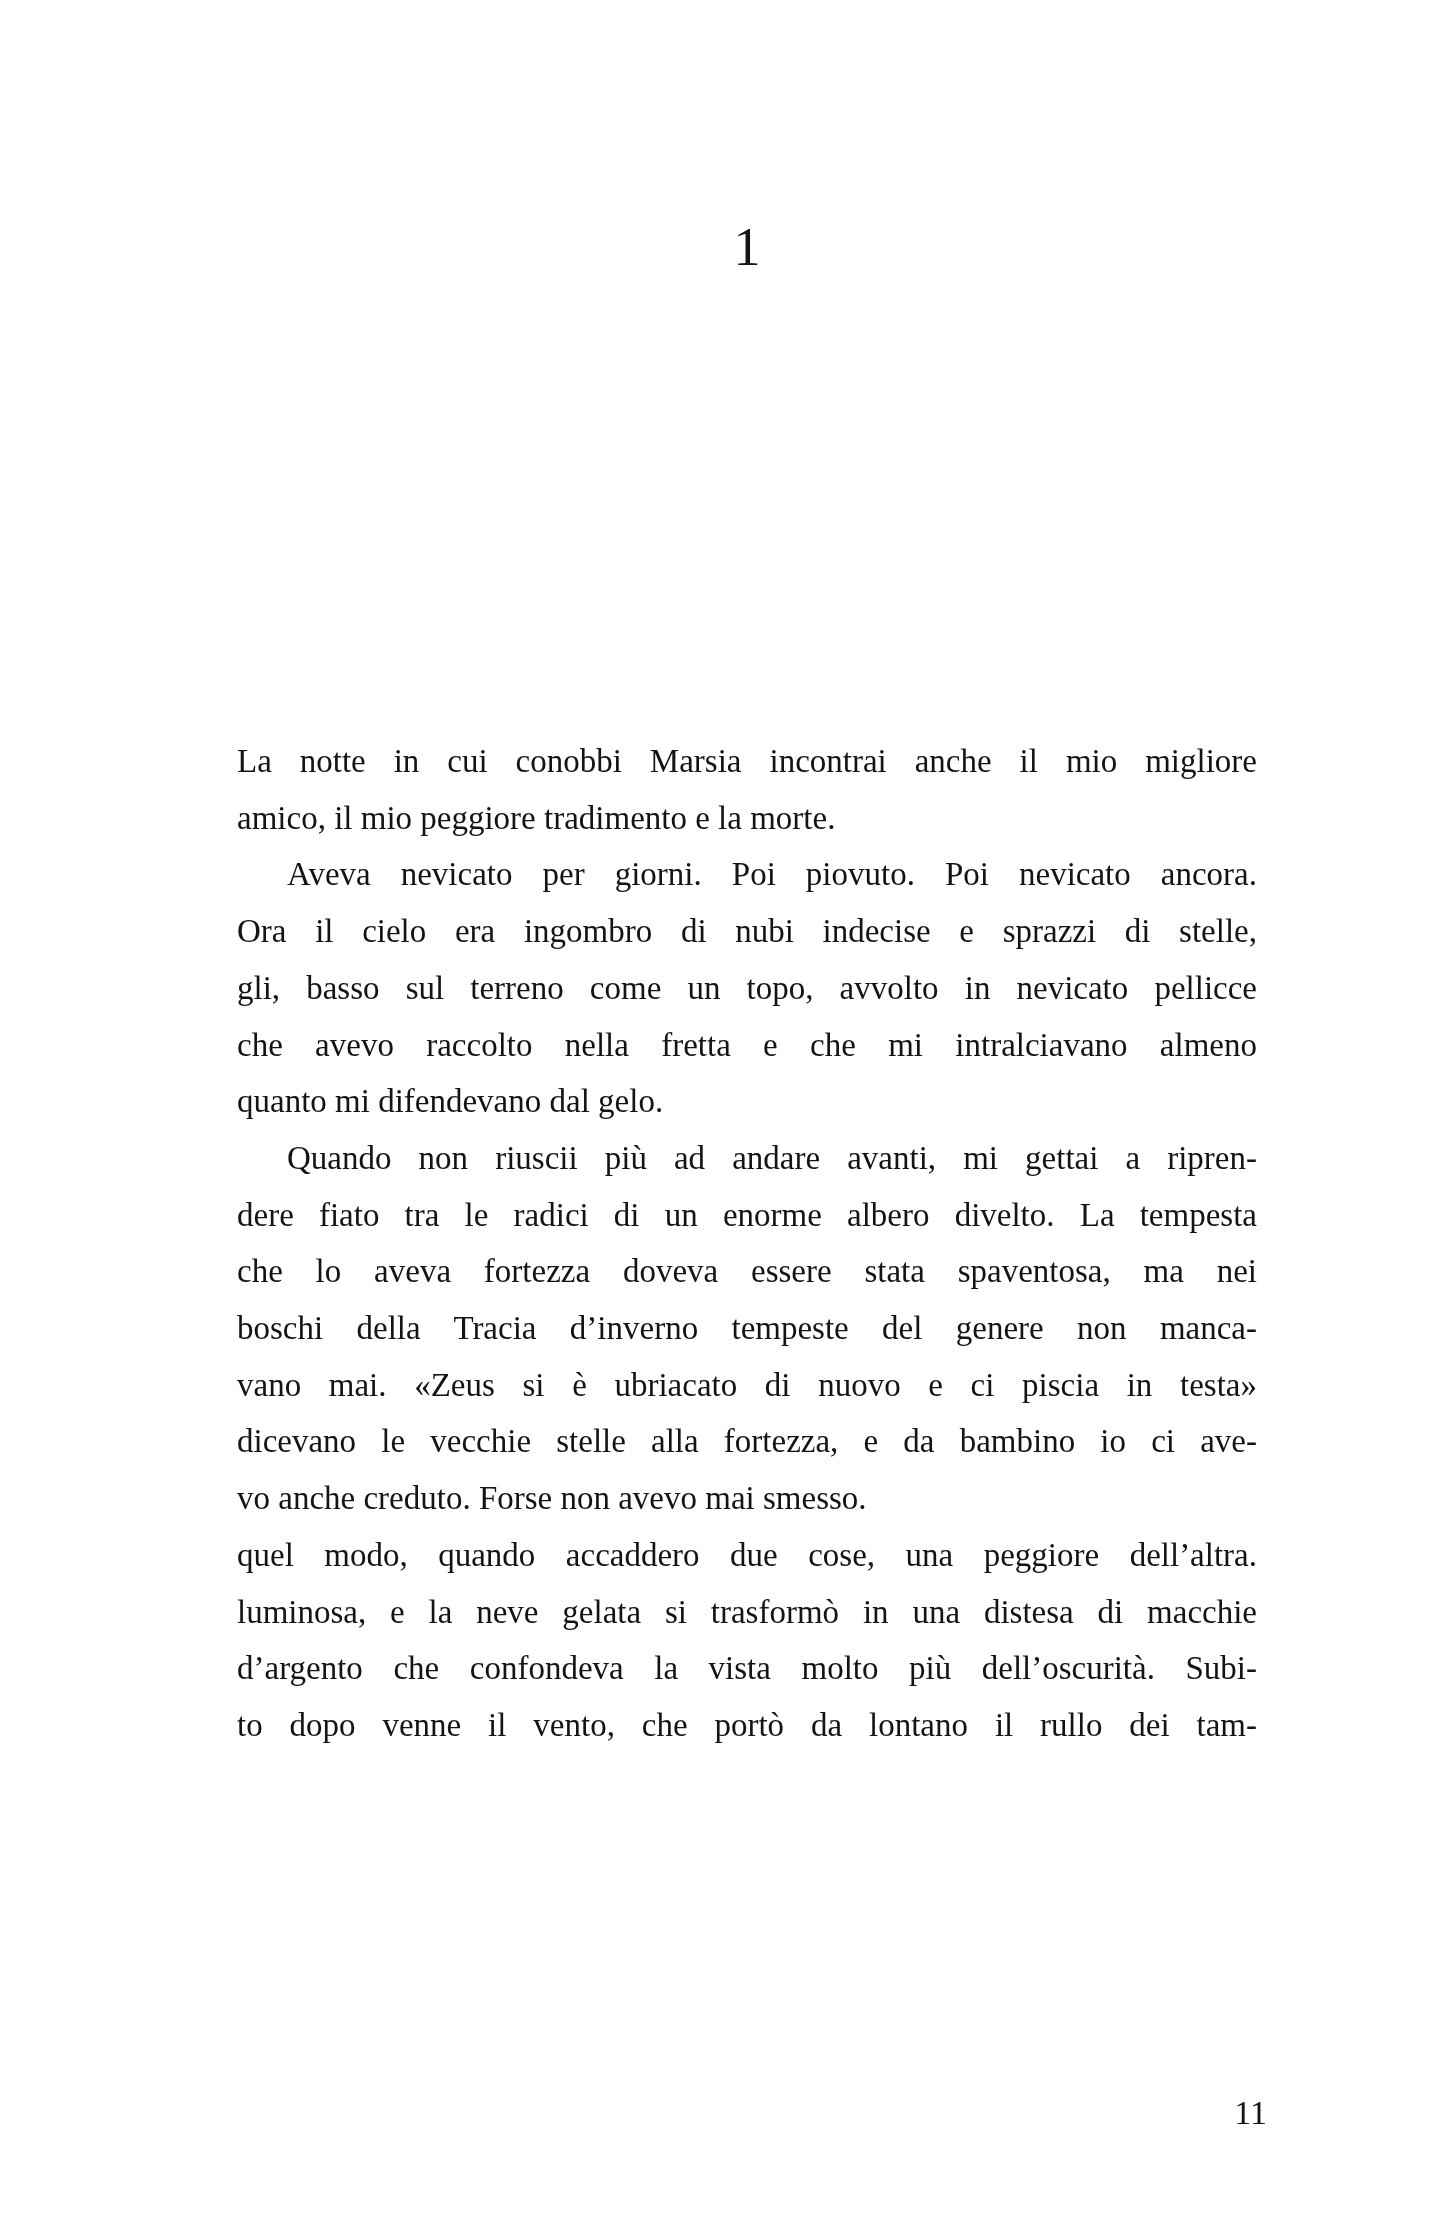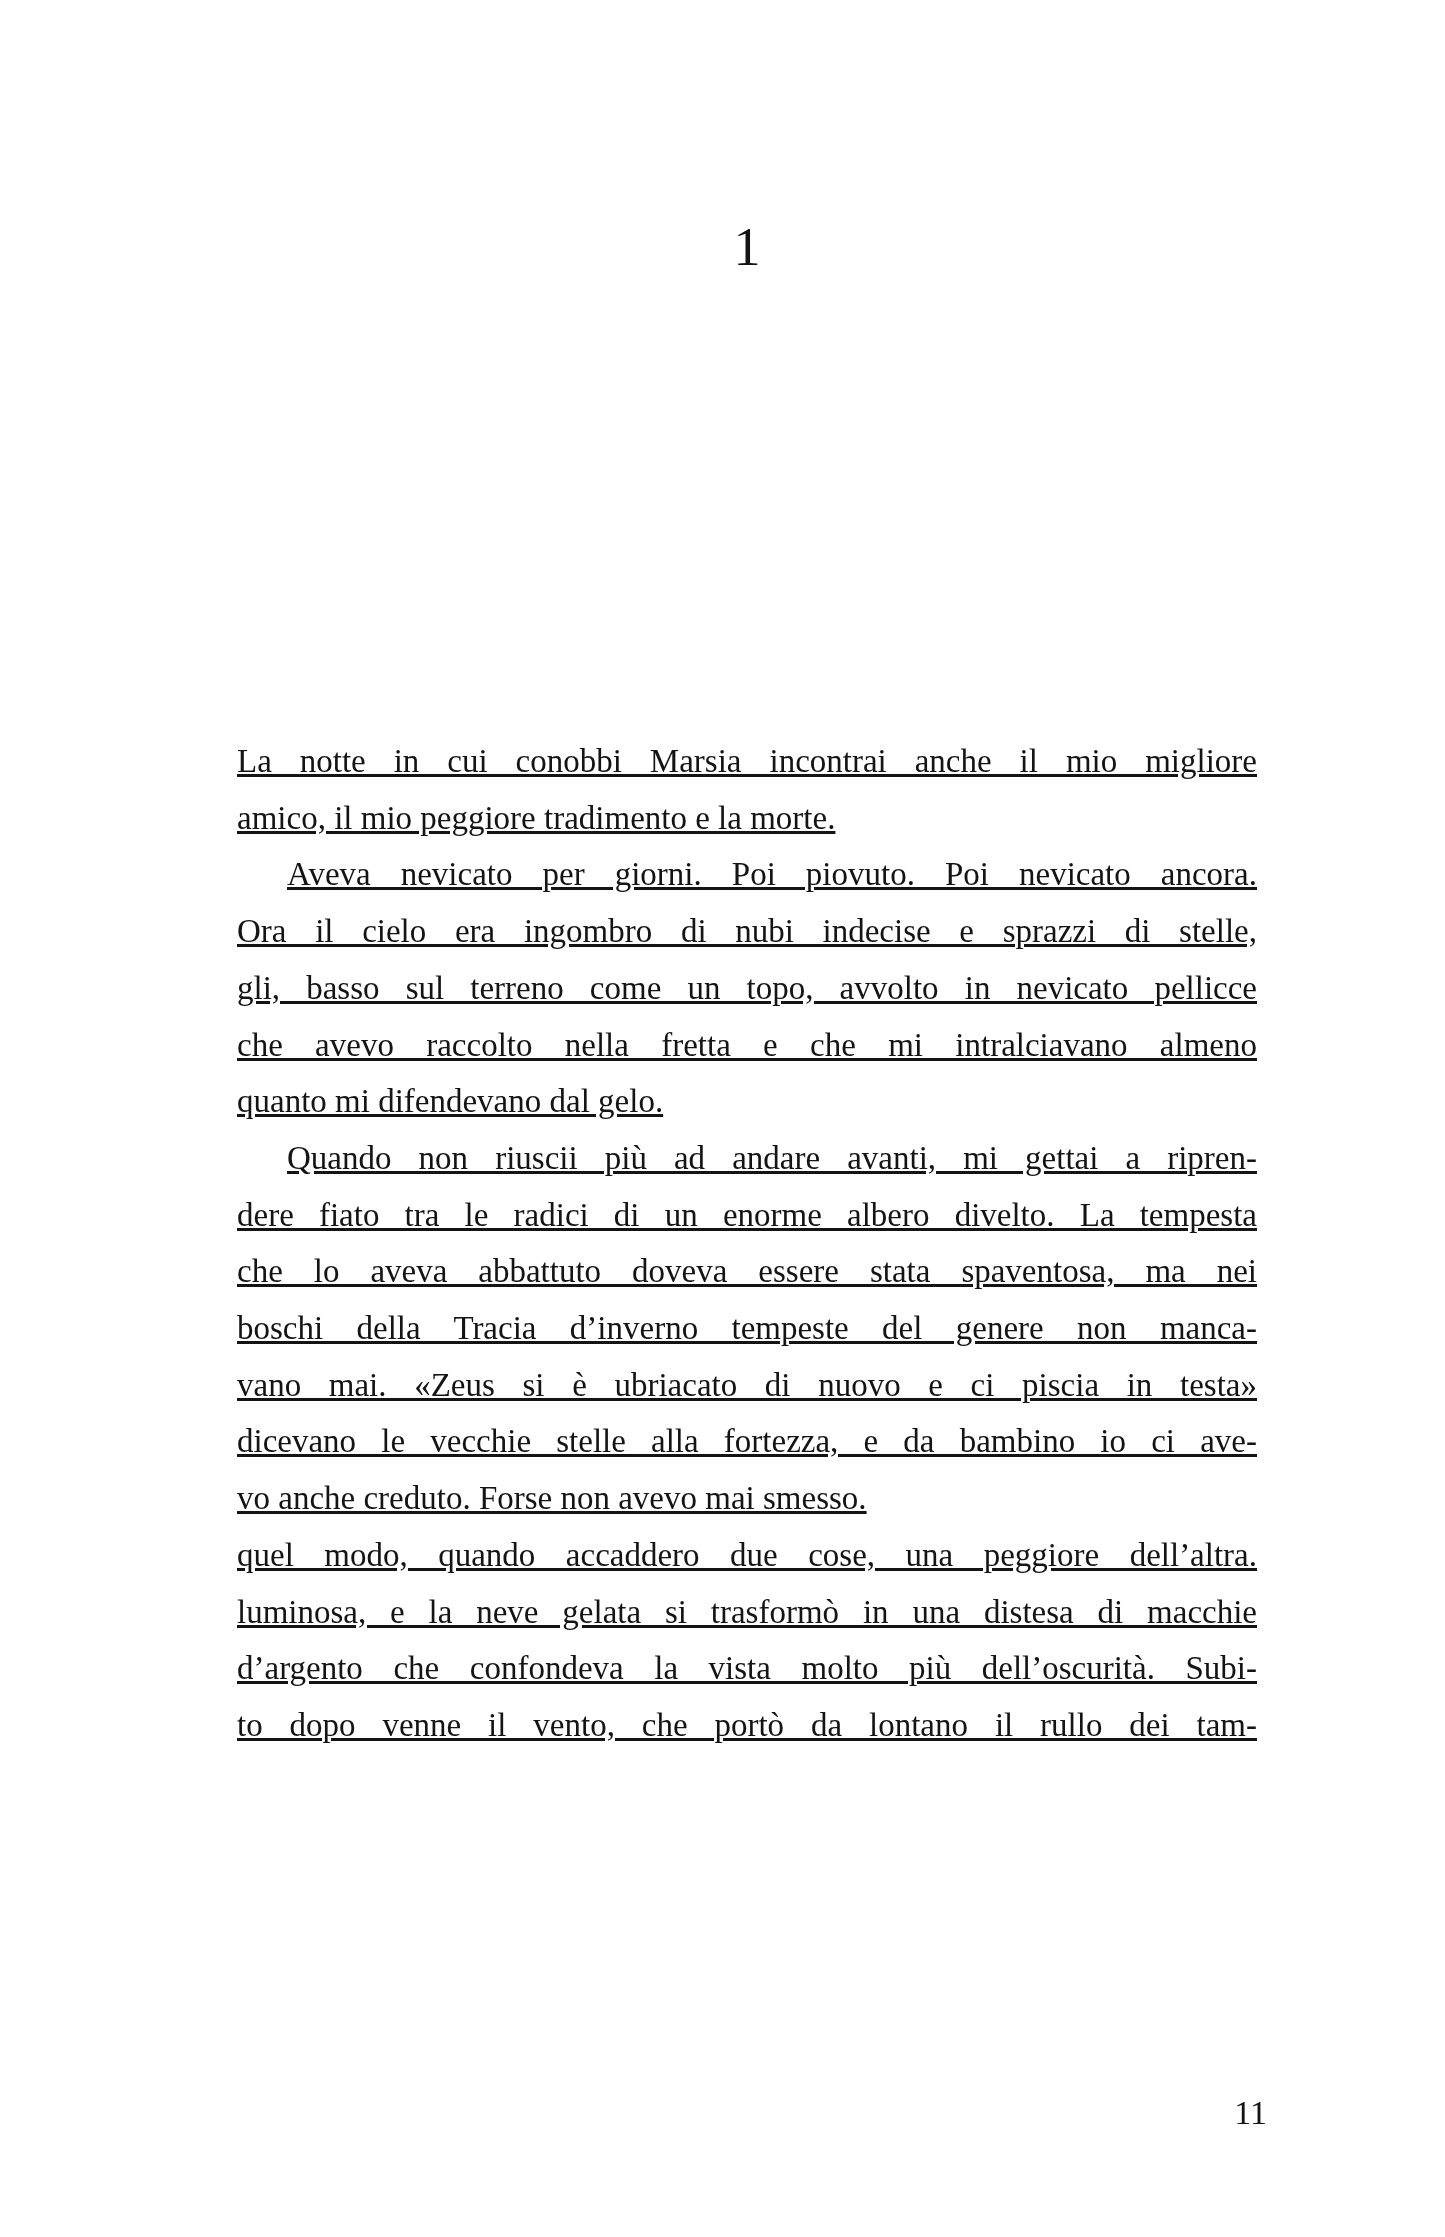--- a/index.html
+++ b/index.html
@@ -36,21 +36,20 @@
     color: #141414;
   }
   .paragraph {
     margin: 0;
     padding: 0;
   }
   .line {
     text-align: justify;
     text-align-last: justify;
     white-space: normal;
-    text-decoration: underline;
   }
   .line.last {
     text-align-last: left;
   }
   .line.indented {
     text-indent: 50px;
   }
   .page-number {
     position: absolute;
     top: 2058px;
@@ -77,21 +76,21 @@
       <div class="paragraph">
         <div class="line indented">Aveva nevicato per giorni. Poi piovuto. Poi nevicato ancora.</div>
         <div class="line">Ora il cielo era ingombro di nubi indecise e sprazzi di stelle,</div>
         <div class="line">gli, basso sul terreno come un topo, avvolto in nevicato pellicce</div>
         <div class="line">che avevo raccolto nella fretta e che mi intralciavano almeno</div>
         <div class="line last">quanto mi difendevano dal gelo.</div>
       </div>
       <div class="paragraph">
         <div class="line indented">Quando non riuscii più ad andare avanti, mi gettai a ripren-</div>
         <div class="line">dere fiato tra le radici di un enorme albero divelto. La tempesta</div>
-        <div class="line">che lo aveva abbattuto doveva essere stata spaventosa, ma nei</div>
+        <div class="line">che lo aveva fortezza doveva essere stata spaventosa, ma nei</div>
         <div class="line">boschi della Tracia d’inverno tempeste del genere non manca-</div>
         <div class="line">vano mai. «Zeus si è ubriacato di nuovo e ci piscia in testa»</div>
         <div class="line">dicevano le vecchie stelle alla fortezza, e da bambino io ci ave-</div>
         <div class="line last">vo anche creduto. Forse non avevo mai smesso.</div>
       </div>
       <div class="paragraph">
         <div class="line">quel modo, quando accaddero due cose, una peggiore dell’altra.</div>
         <div class="line">luminosa, e la neve gelata si trasformò in una distesa di macchie</div>
         <div class="line">d’argento che confondeva la vista molto più dell’oscurità. Subi-</div>
         <div class="line">to dopo venne il vento, che portò da lontano il rullo dei tam-</div>

